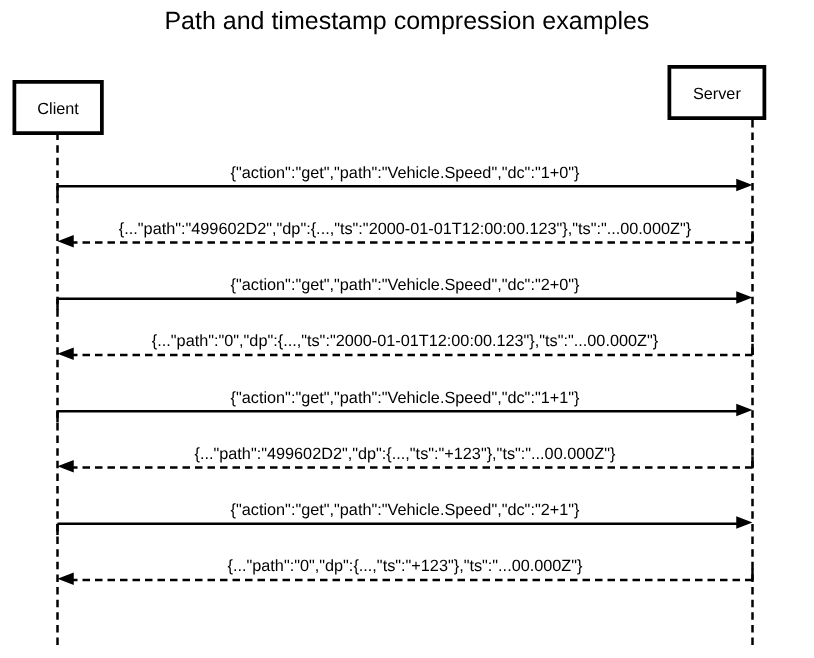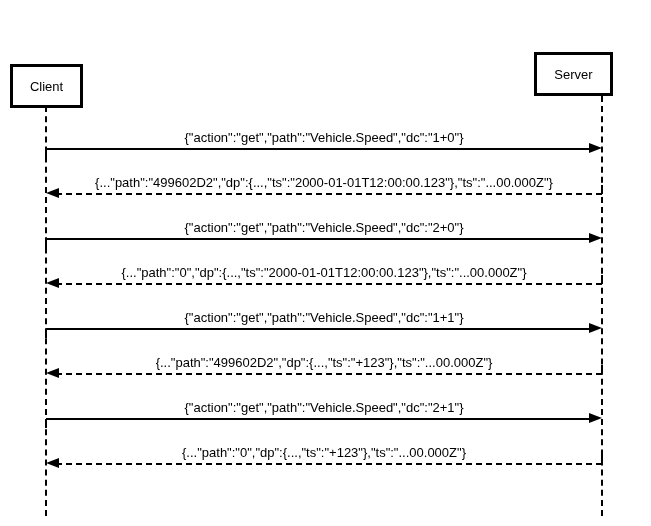--- a/index.html
+++ b/index.html
@@ -101,20 +101,21 @@
     height: 9px;
     background: #000000;
   }
   .tick.down { left: 45px;  top: 0; }
   .tick.up   { left: 601px; top: -9px; }
 </style>
 </head>
 <body>
 
 <div class="stage">
+  <div class="title">Path and timestamp compression examples</div>
 
   <div class="actor-box actor-client">
     <span>Client</span>
   </div>
   <div class="actor-box actor-server">
     <span>Server</span>
   </div>
 
   <div class="lifeline lifeline-client"></div>
   <div class="lifeline lifeline-server"></div>

